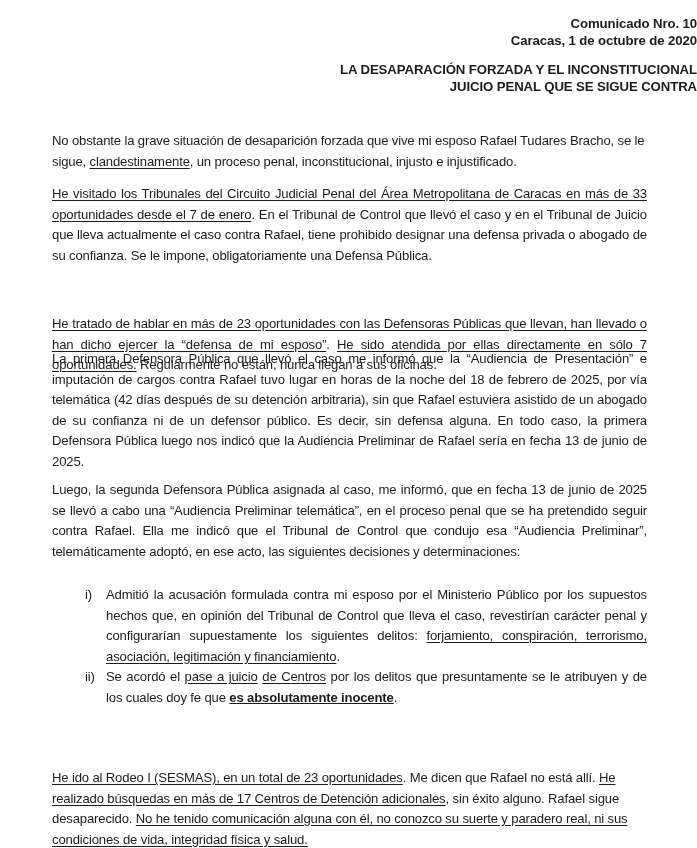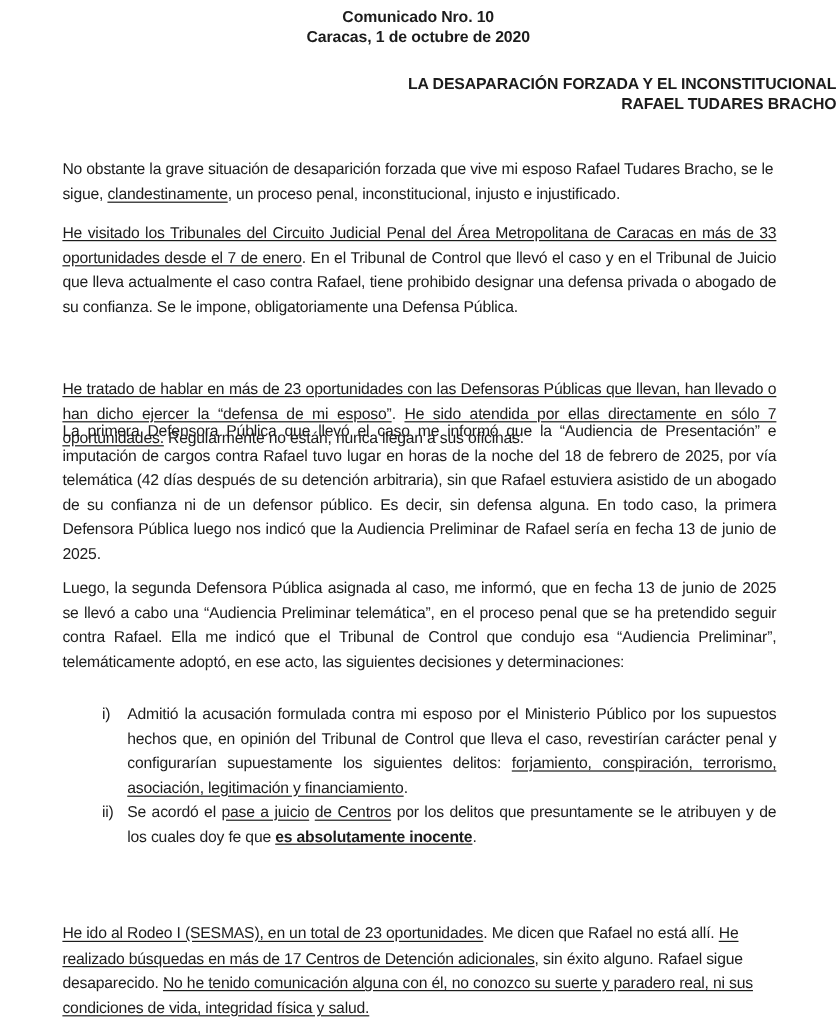--- a/index.html
+++ b/index.html
@@ -1,21 +1,21 @@
 <!DOCTYPE html>
 <html><head>
 <meta charset="utf-8">
 <style>
   html, body { margin: 0; padding: 0; background: #ffffff; }
   body { width: 697px; height: 848px; overflow: hidden; position: relative;
          font-family: "Liberation Sans", "DejaVu Sans", sans-serif; color: #1c1c1c; }
   .page { position: absolute; left: 0; top: 0; width: 697px; height: 848px; }
   .header { position: absolute; left: 0; width: 697px; text-align: center;
             font-weight: bold; font-size: 13.2px; line-height: 17px; letter-spacing: -0.1px; }
-  .hdr1 { top: 5px; }
+  .hdr1 { top: 15px; text-align: right; }
   .hdr2 { top: 61px; text-align: right; }
   .header div { height: 17px; }
   .para { position: absolute; left: 52px; width: 595px; font-size: 13.1px; line-height: 20.5px;
           letter-spacing: -0.15px; }
   .just { text-align: justify; text-align-last: left; }
   .u { text-decoration: underline; text-underline-offset: 2px; text-align: center; }
   .b { font-weight: bold; text-decoration: underline; }
   .bu { font-weight: normal; text-decoration: underline; text-underline-offset: 2px; }
   .list { position: absolute; left: 52px; width: 595px; font-size: 13.1px; line-height: 20.5px; letter-spacing: -0.15px; }
   .li { position: relative; padding-left: 54px; text-align: justify; text-align-last: left; }
@@ -26,21 +26,21 @@
 
 <div class="page">
 
   <div class="header hdr1">
     <div>Comunicado Nro. 10</div>
     <div>Caracas, 1 de octubre de 2020</div>
   </div>
 
   <div class="header hdr2">
     <div>LA DESAPARACIÓN FORZADA Y EL INCONSTITUCIONAL</div>
-    <div>RAFAEL TUDARES BRACHO</div>
+    <div>JUICIO PENAL QUE SE SIGUE CONTRA</div>
   </div>
 
   <div class="para" style="top:131px;">
     <span>No obstante la grave situación de desaparición forzada que vive mi esposo Rafael Tudares Bracho, se le sigue, </span><span class="u">clandestinamente</span><span>, un proceso penal, inconstitucional, injusto e injustificado.</span>
   </div>
 
   <div class="para just" style="top:184px;">
     <span class="bu">He visitado los Tribunales del Circuito Judicial Penal del Área Metropolitana de Caracas en más de 33 oportunidades desde el 7 de enero</span><span>. En el Tribunal de Control que llevó el caso y en el Tribunal de Juicio que lleva actualmente el caso contra Rafael, tiene prohibido designar una defensa privada o abogado de su confianza. Se le impone, obligatoriamente una Defensa Pública.</span>
   </div>
 

